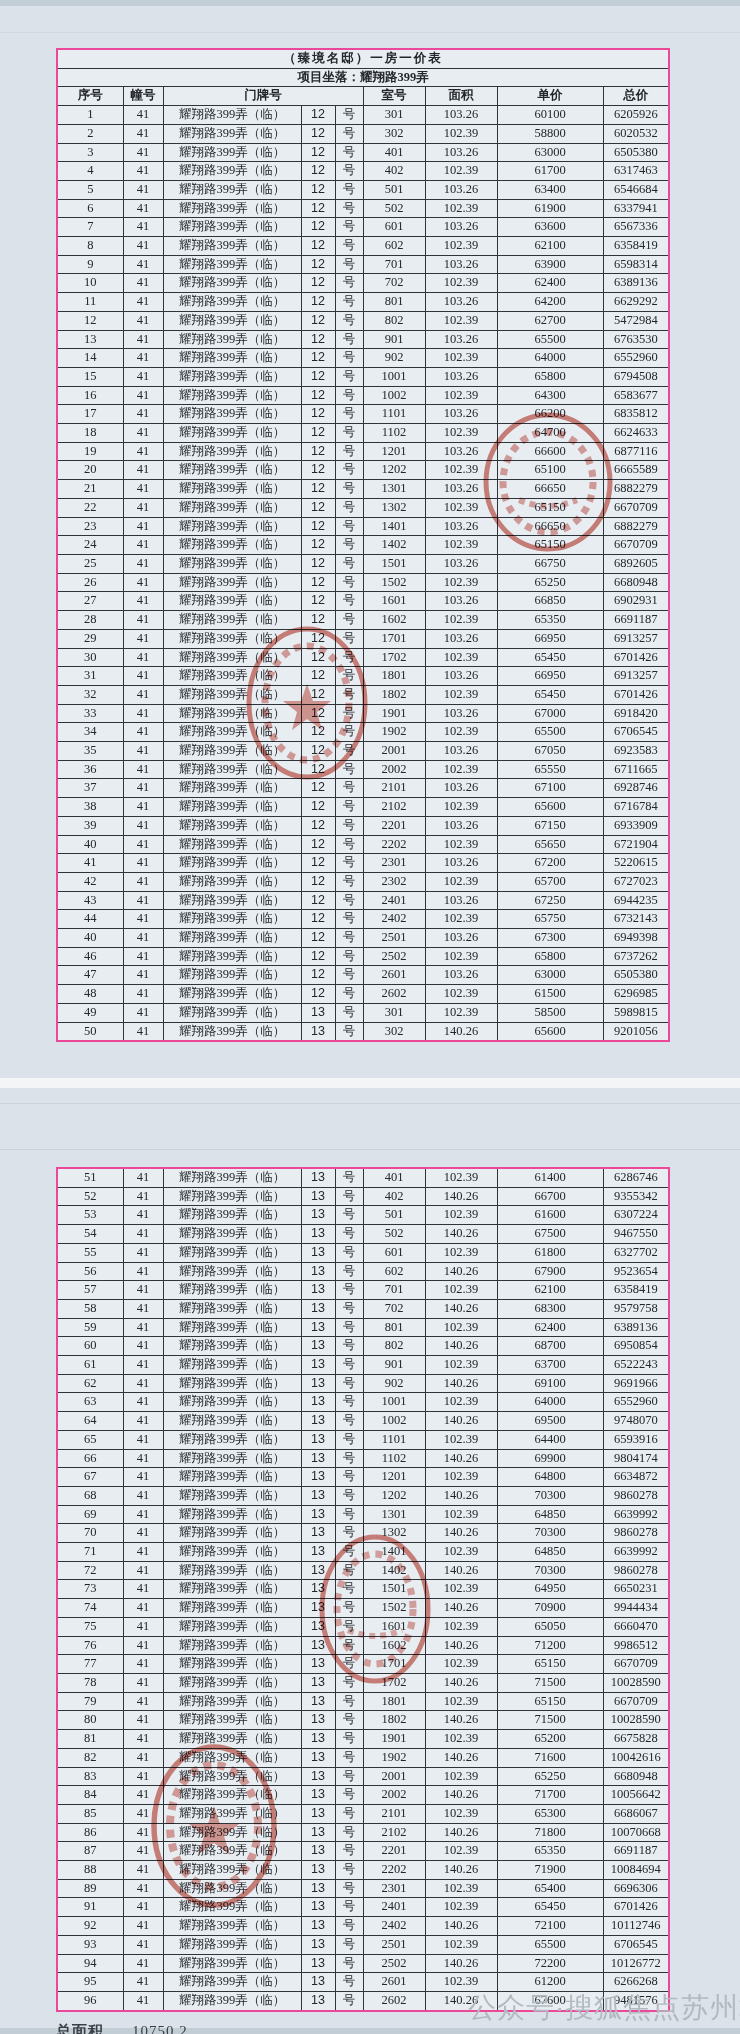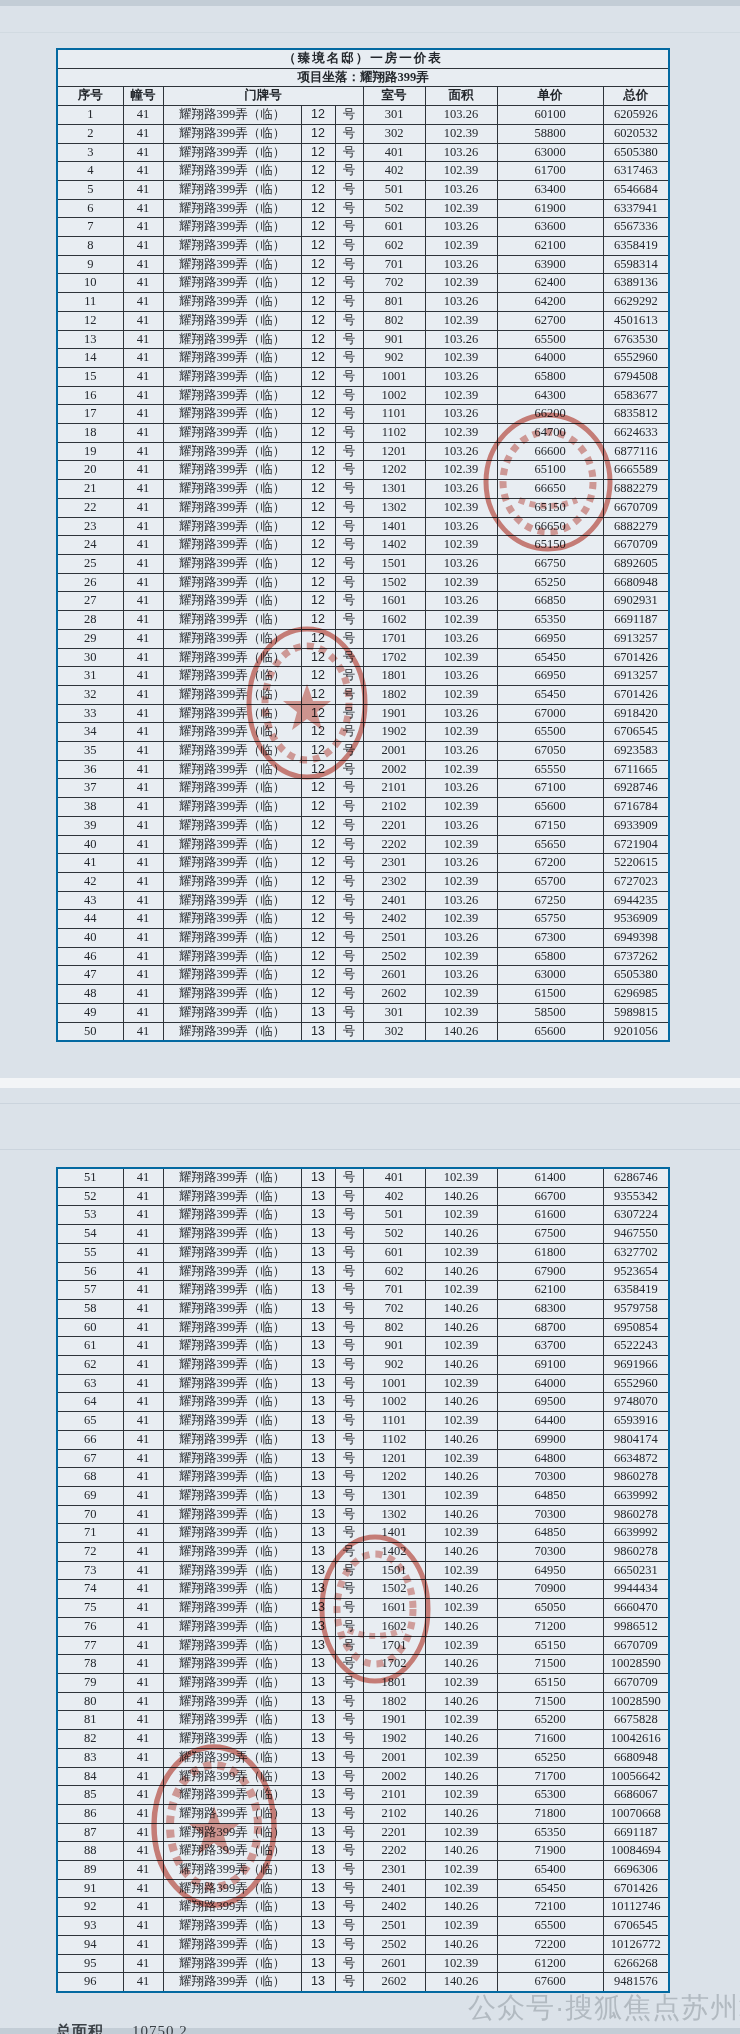--- a/index.html
+++ b/index.html
@@ -23,21 +23,21 @@
     position:absolute;left:56px;
     border-collapse:collapse;table-layout:fixed;width:612px;
     background:#e8edf2;
   }
   table.price-table td{
     border:1px solid #2e343a;
     padding:0;height:17.7px;line-height:17.7px;
     text-align:center;font-size:12.5px;color:#23272c;
     overflow:hidden;white-space:nowrap;
   }
-  table.price-table{border:2px solid #0369a1;}
+  table.price-table{border:2px solid #ec4899;}
   td.title-cell{height:34px;line-height:34px;font-size:21px;font-weight:bold;letter-spacing:2px;}
   td.subtitle-cell{height:18px;line-height:18px;font-size:13px;font-weight:bold;}
   td.head-cell{height:23px;line-height:23px;font-size:13.5px;font-weight:bold;}
   td.cell-street{font-size:12.5px;letter-spacing:0;}
   td.cell-gate-no{font-family:"Liberation Sans","DejaVu Sans",sans-serif;font-size:12px;}
   .stamp{
     position:absolute;mix-blend-mode:multiply;opacity:.62;pointer-events:none;
   }
   .footer-area{
     position:absolute;left:56px;top:2022px;font-size:15px;font-weight:bold;
@@ -216,21 +216,21 @@
       </tr>
       <tr>
         <td class="cell-seq">12</td>
         <td class="cell-building">41</td>
         <td class="cell-street">耀翔路399弄（临）</td>
         <td class="cell-gate-no">12</td>
         <td class="cell-gate-suffix">号</td>
         <td class="cell-room">802</td>
         <td class="cell-area">102.39</td>
         <td class="cell-unit-price">62700</td>
-        <td class="cell-total-price">4501613</td>
+        <td class="cell-total-price">5472984</td>
       </tr>
       <tr>
         <td class="cell-seq">13</td>
         <td class="cell-building">41</td>
         <td class="cell-street">耀翔路399弄（临）</td>
         <td class="cell-gate-no">12</td>
         <td class="cell-gate-suffix">号</td>
         <td class="cell-room">901</td>
         <td class="cell-area">103.26</td>
         <td class="cell-unit-price">65500</td>
@@ -568,21 +568,21 @@
       </tr>
       <tr>
         <td class="cell-seq">44</td>
         <td class="cell-building">41</td>
         <td class="cell-street">耀翔路399弄（临）</td>
         <td class="cell-gate-no">12</td>
         <td class="cell-gate-suffix">号</td>
         <td class="cell-room">2402</td>
         <td class="cell-area">102.39</td>
         <td class="cell-unit-price">65750</td>
-        <td class="cell-total-price">9536909</td>
+        <td class="cell-total-price">6732143</td>
       </tr>
       <tr>
         <td class="cell-seq">40</td>
         <td class="cell-building">41</td>
         <td class="cell-street">耀翔路399弄（临）</td>
         <td class="cell-gate-no">12</td>
         <td class="cell-gate-suffix">号</td>
         <td class="cell-room">2501</td>
         <td class="cell-area">103.26</td>
         <td class="cell-unit-price">67300</td>
@@ -739,20 +739,31 @@
       <tr>
         <td class="cell-seq">58</td>
         <td class="cell-building">41</td>
         <td class="cell-street">耀翔路399弄（临）</td>
         <td class="cell-gate-no">13</td>
         <td class="cell-gate-suffix">号</td>
         <td class="cell-room">702</td>
         <td class="cell-area">140.26</td>
         <td class="cell-unit-price">68300</td>
         <td class="cell-total-price">9579758</td>
+      </tr>
+      <tr>
+        <td class="cell-seq">59</td>
+        <td class="cell-building">41</td>
+        <td class="cell-street">耀翔路399弄（临）</td>
+        <td class="cell-gate-no">13</td>
+        <td class="cell-gate-suffix">号</td>
+        <td class="cell-room">801</td>
+        <td class="cell-area">102.39</td>
+        <td class="cell-unit-price">62400</td>
+        <td class="cell-total-price">6389136</td>
       </tr>
       <tr>
         <td class="cell-seq">60</td>
         <td class="cell-building">41</td>
         <td class="cell-street">耀翔路399弄（临）</td>
         <td class="cell-gate-no">13</td>
         <td class="cell-gate-suffix">号</td>
         <td class="cell-room">802</td>
         <td class="cell-area">140.26</td>
         <td class="cell-unit-price">68700</td>

